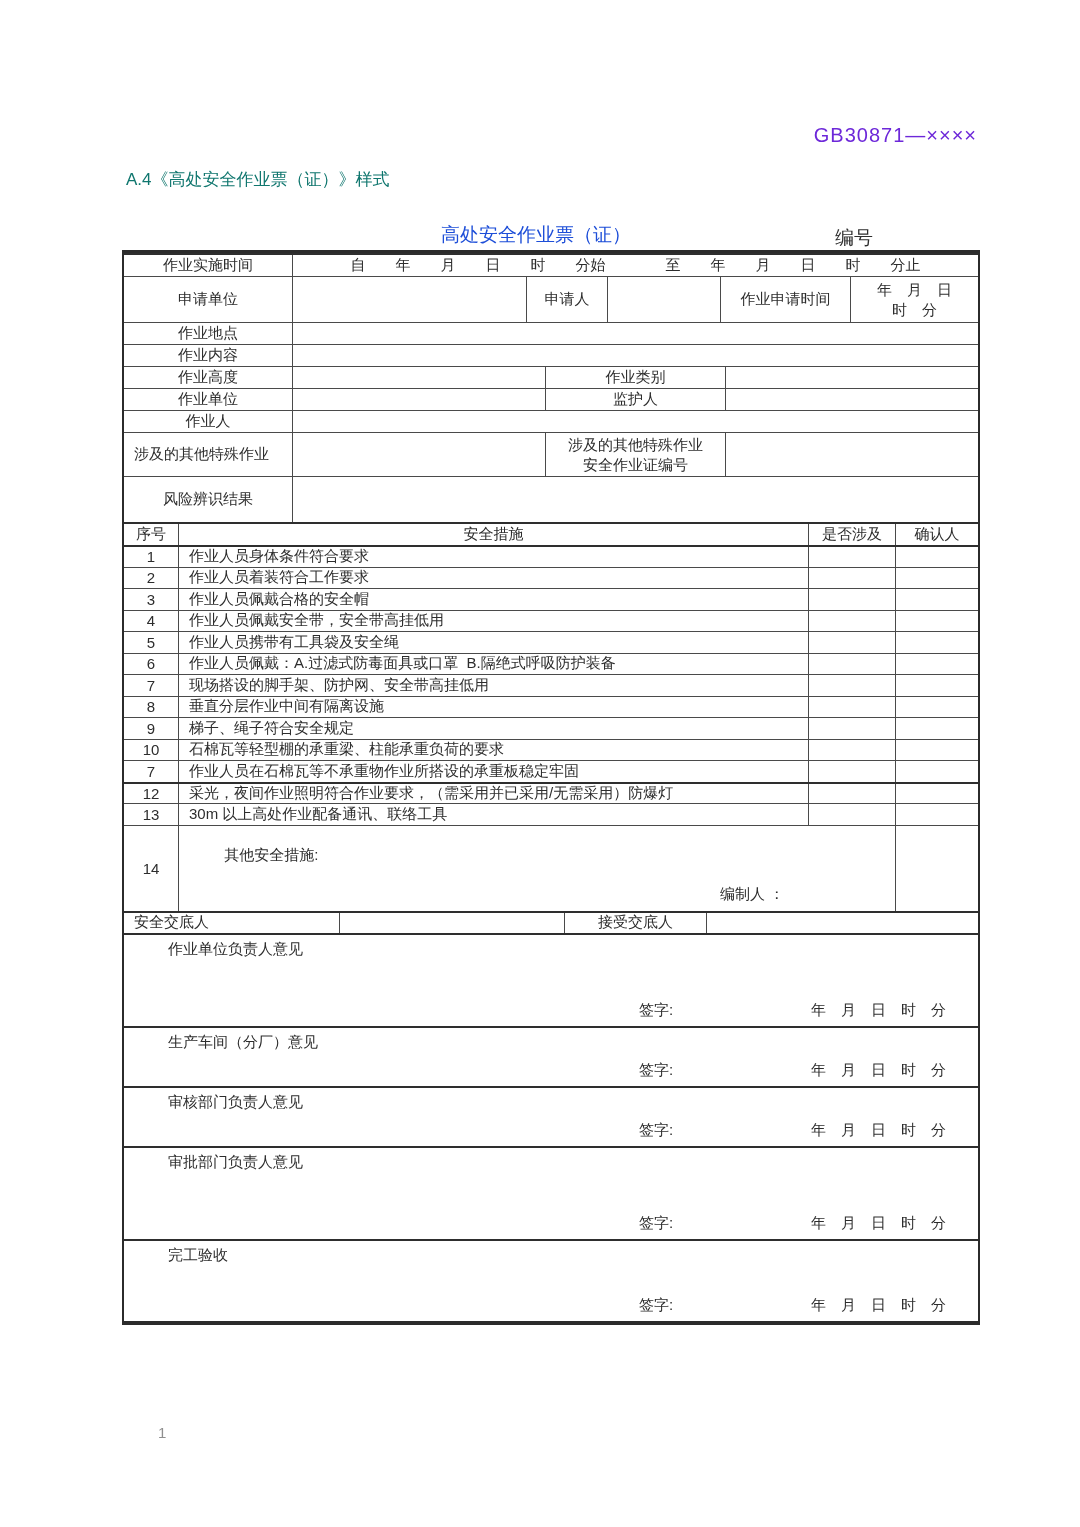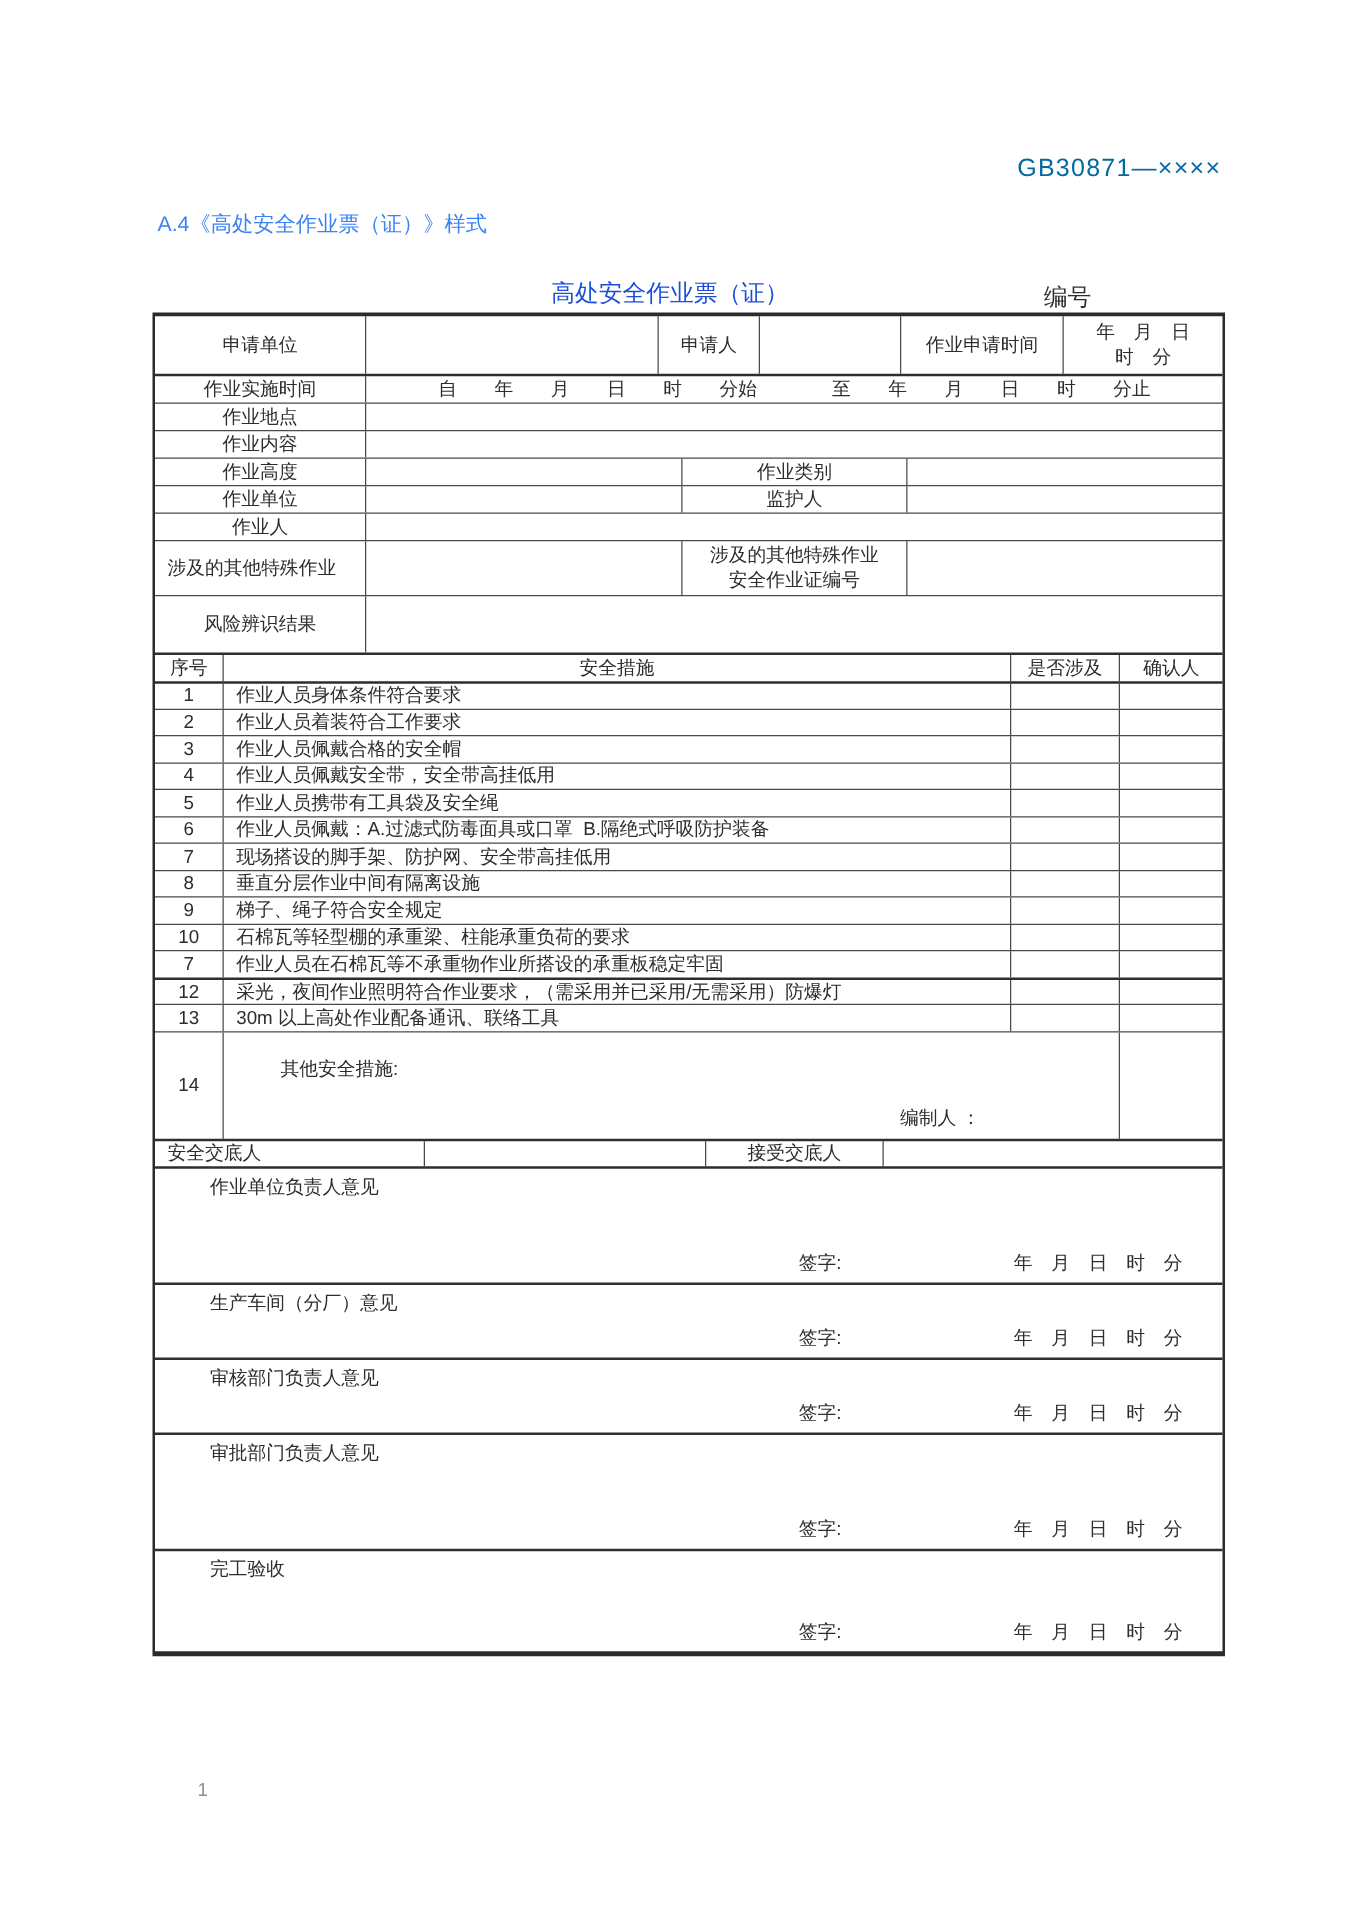--- a/index.html
+++ b/index.html
@@ -1,21 +1,21 @@
 <!DOCTYPE html>
 <html><head>
 <meta charset="utf-8">
 <style>
   html,body { margin:0; padding:0; background:#ffffff; }
   .page {
     position:relative; width:1080px; height:1527px; background:#ffffff;
     font-family:"Liberation Sans", sans-serif; color:#2d2d2d; overflow:hidden;
   }
-  .std-code { position:absolute; top:124px; right:103px; font-size:20px; color:#0369a1; letter-spacing:1px; }
-  .heading  { position:absolute; top:168px; left:126px; font-size:17px; color:#3b82f6; }
+  .std-code { position:absolute; top:124px; right:103px; font-size:20px; color:#6d28d9; letter-spacing:1px; }
+  .heading  { position:absolute; top:168px; left:126px; font-size:17px; color:#0f766e; }
   .title-row { position:absolute; top:222px; left:122px; width:858px; height:26px; }
   .form-title { position:absolute; left:319px; top:0; font-size:19px; color:#1d4ed8; }
   .number-label { position:absolute; left:713px; top:3px; font-size:19px; }
 
   .tbl {
     position:absolute; left:122px; top:250px; width:858px; box-sizing:border-box;
     border:2px solid #2b2b2b; border-top-width:3px; border-bottom-width:4px; background:#fff;
   }
   .row { display:flex; border-top:1px solid #4a4a4a; box-sizing:border-box; }
   .row:first-child { border-top:none; }
@@ -54,37 +54,37 @@
   <div class="std-code">GB30871—××××</div>
   <div class="heading">A.4《高处安全作业票（证）》样式</div>
 
   <div class="title-row">
     <span class="form-title">高处安全作业票（证）</span>
     <span class="number-label">编号</span>
   </div>
 
   <div class="tbl">
 
+    <div class="row h23 bt2">
+      <div class="c w168">作业实施时间</div>
+      <div class="c fill">自　　年　　月　　日　　时　　分始　　　　至　　年　　月　　日　　时　　分止</div>
+    </div>
+
     <div class="row h46">
       <div class="c w168">申请单位</div>
       <div class="c w234"></div>
       <div class="c w81">申请人</div>
       <div class="c w113"></div>
       <div class="c w130">作业申请时间</div>
       <div class="c fill two">
         <span>年　月　日</span>
         <span>时　分</span>
       </div>
     </div>
 
-    <div class="row h23 bt2">
-      <div class="c w168">作业实施时间</div>
-      <div class="c fill">自　　年　　月　　日　　时　　分始　　　　至　　年　　月　　日　　时　　分止</div>
-    </div>
-
     <div class="row h22">
       <div class="c w168">作业地点</div>
       <div class="c fill"></div>
     </div>
 
     <div class="row h22">
       <div class="c w168">作业内容</div>
       <div class="c fill"></div>
     </div>
 

